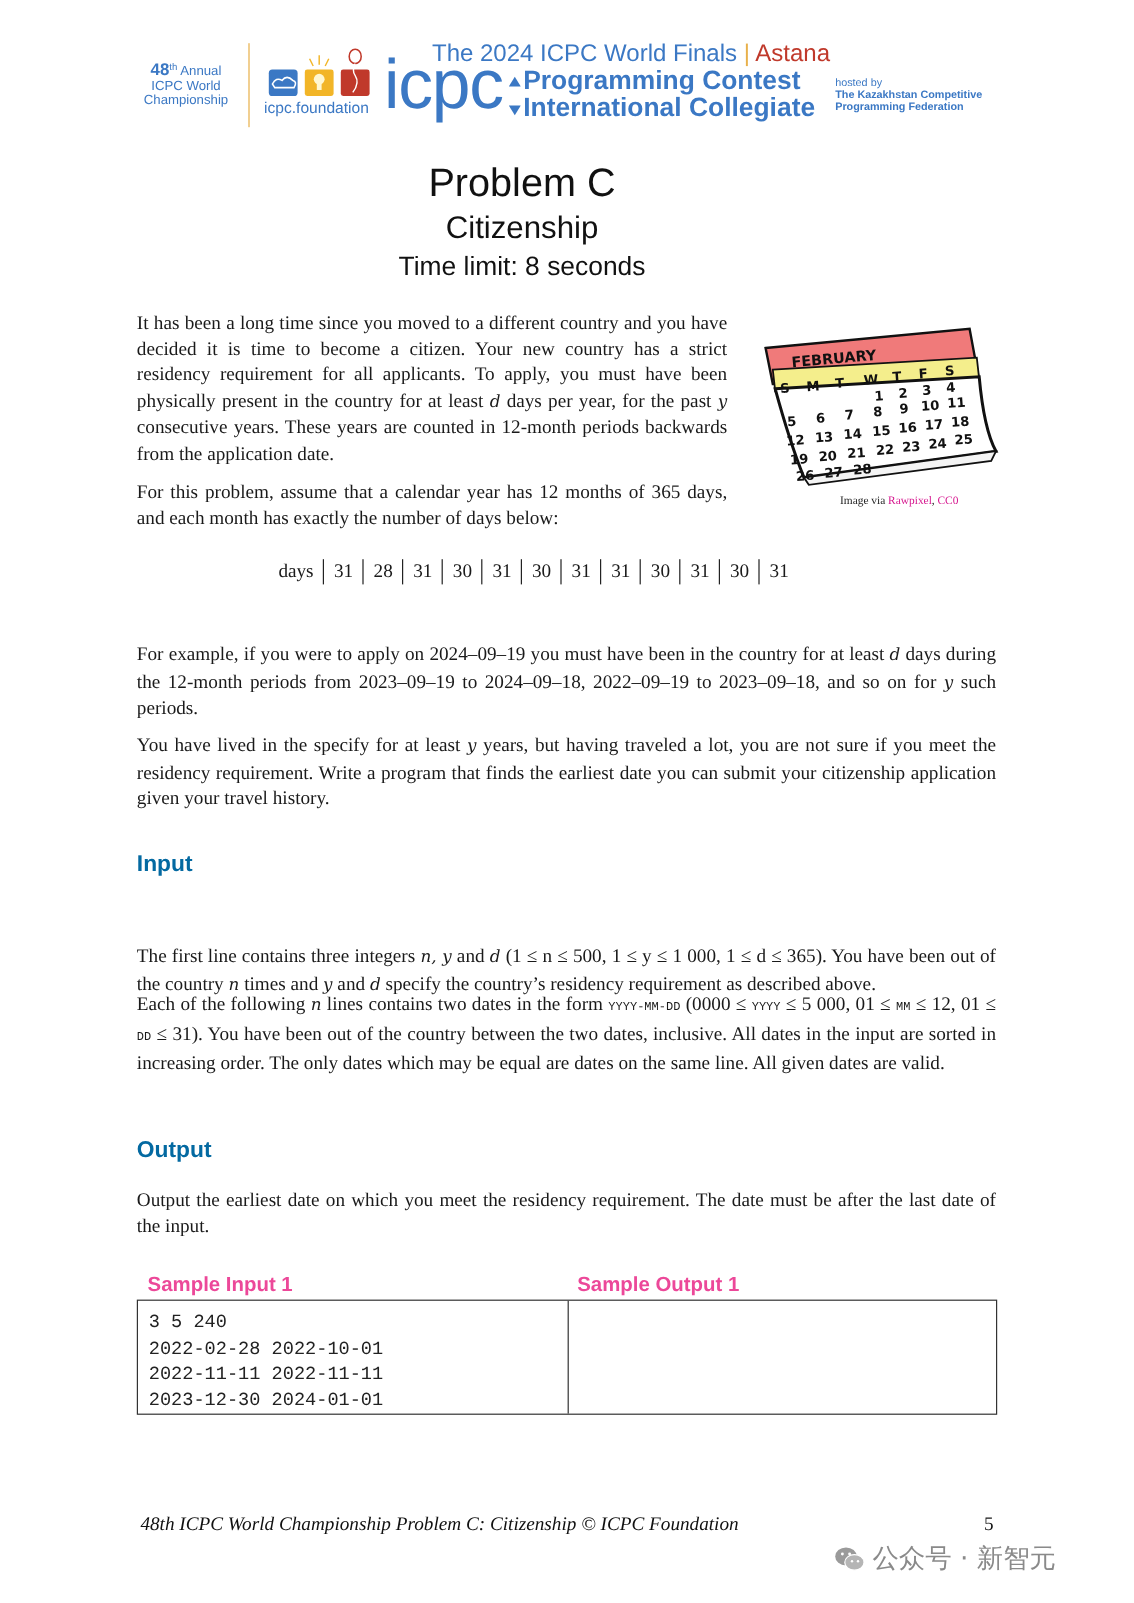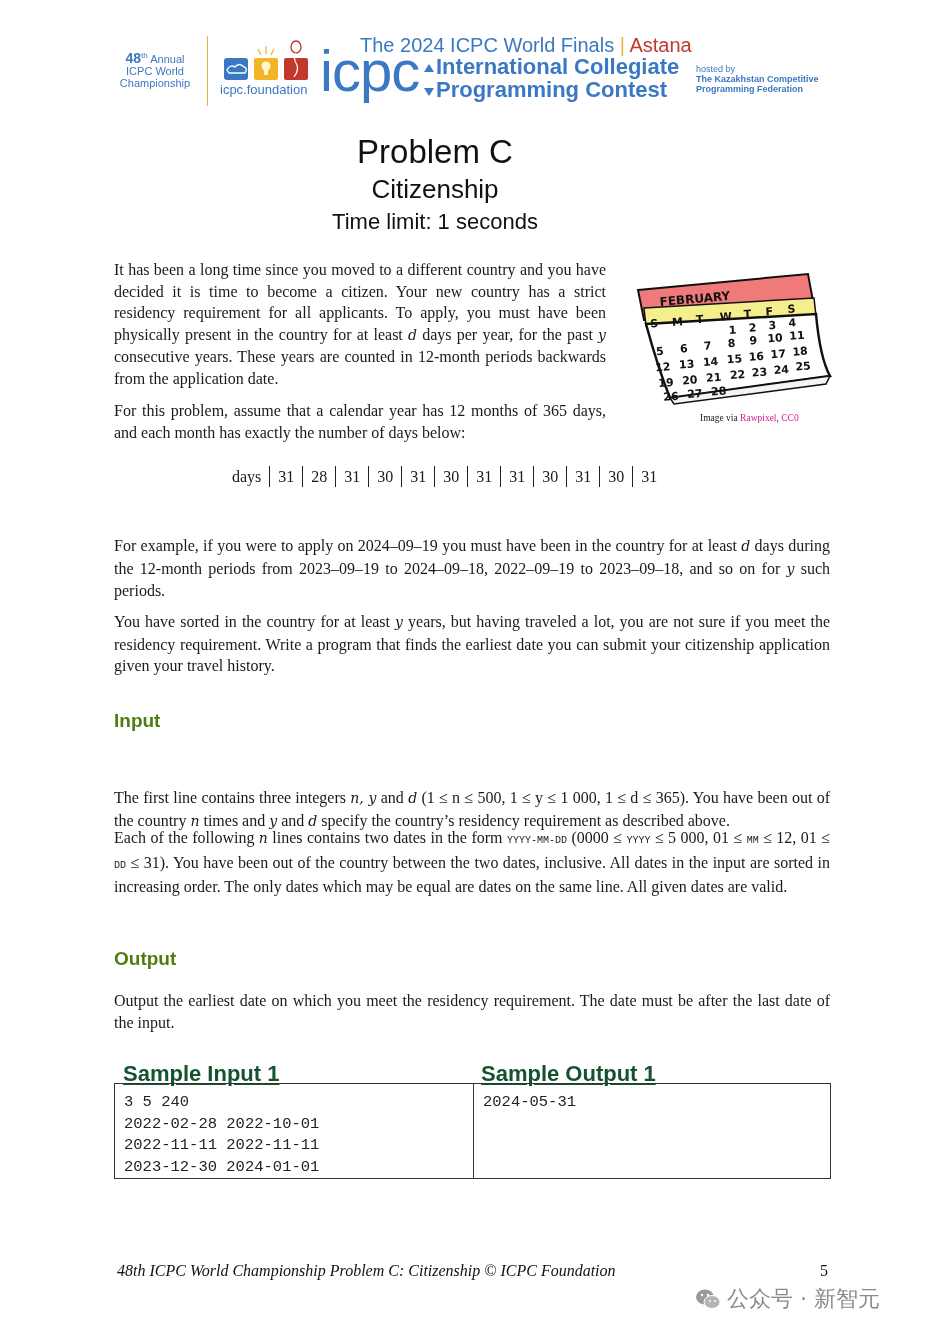--- a/index.html
+++ b/index.html
@@ -34,37 +34,37 @@
   .mono { font-family:"Liberation Mono", monospace; font-size:10px; }
 
   .p1 { left:114px; top:259px; width:492px; }
   .p2 { left:114px; top:400px; width:492px; }
   .p3 { left:114px; top:535px; width:716px; }
   .p4 { left:114px; top:611px; width:716px; }
   .p5 { left:114px; top:751px; width:716px;margin-top:36px; }
   .p6 { left:114px; top:827px; width:716px; }
   .p7 { left:114px; top:990px; width:716px; }
 
-  .section-h { font-family:"Liberation Sans", sans-serif; font-weight:bold; font-size:19px; color:#4d7c0f; }
+  .section-h { font-family:"Liberation Sans", sans-serif; font-weight:bold; font-size:19px; color:#0369a1; }
   .h-input { left:114px; top:710px; }
   .h-output { left:114px; top:948px; }
 
   
   .cal { left:630px; top:268px; width:205px; height:140px; }
   .credit { left:700px; top:413px; font-size:9.5px; color:#222; }
   .credit .lnk { color:#d6178f; }
 
   
   .mtable { left:222px; top:466px; border-collapse:collapse; font-size:16px; }
   .mtable td { padding:0 8px; height:21px; text-align:center; border-left:1px solid #222; }
   .mtable td.lbl { border-left:none; text-align:right; padding:0 8px 0 10px; }
   .mtable tr.r1 td { border-bottom:1px solid #222; }
 
   
-  .s-head { font-family:"Liberation Sans", sans-serif; font-weight:bold; font-size:22px; color:#14532d;text-decoration:underline; }
+  .s-head { font-family:"Liberation Sans", sans-serif; font-weight:bold; font-size:17px; color:#ec4899; }
   .sh-in { left:123px; top:1061px; }
   .sh-out { left:481px; top:1061px; }
   .s-box { left:114px; top:1083px; width:715px; height:94px; border:1px solid #333; display:flex; }
   .s-cell { font-family:"Liberation Mono", monospace; font-size:15.5px; line-height:21.5px; color:#222; padding:8px 9px; white-space:pre; }
   .s-cell.in { width:340px; border-right:1px solid #333; }
 
   
   .footer { left:117px; top:1262px; font-style:italic; font-size:16px; color:#111; }
   .pageno { left:820px; top:1262px; font-size:16px; color:#111; }
   .wm { left:695px; top:1284px; font-family:"DejaVu Sans", sans-serif; font-size:22px; color:#8a8a8a; display:flex; align-items:center; gap:6px; }
@@ -98,32 +98,32 @@
 <div class="abs wf-line">
   <span>The 2024 ICPC World Finals</span>
   <span class="sep">|</span>
   <span class="city">Astana</span>
 </div>
 <svg class="abs arrows" viewBox="0 0 10 40">
   <polygon points="5,4 10,12 0,12" fill="#3b78c4"></polygon>
   <polygon points="0,28 10,28 5,36" fill="#3b78c4"></polygon>
 </svg>
 <div class="abs icpc-full">
+  <div>Programming Contest</div>
   <div>International Collegiate</div>
-  <div>Programming Contest</div>
 </div>
 <div class="abs hosted">
   <div>hosted by</div>
   <div class="org">The Kazakhstan Competitive</div>
   <div class="org">Programming Federation</div>
 </div>
 
 <div class="abs title-wrap t1">Problem C</div>
 <div class="abs title-wrap t2">Citizenship</div>
-<div class="abs title-wrap t3">Time limit: 1 seconds</div>
+<div class="abs title-wrap t3">Time limit: 8 seconds</div>
 
 <div class="abs para p1"><span>It has been a long time since you moved to a different country and you have decided it is time to become a citizen. Your new country has a strict residency requirement for all applicants. To apply, you must have been physically present in the country for at least </span><i>d</i><span> days per year, for the past </span><i>y</i><span> consecutive years. These years are counted in 12-month periods backwards from the application date.</span></div>
 
 <div class="abs para p2">For this problem, assume that a calendar year has 12 months of 365 days, and each month has exactly the number of days below:</div>
 
 <svg class="abs cal" viewBox="0 0 205 140">
   <path d="M8 22 L178 6 L185 44 L14 52 Z" fill="#f07a7a" stroke="#111" stroke-width="2"></path>
   <path d="M14 40 L184 30 L186 48 L16 58 Z" fill="#f4ee8c" stroke="#111" stroke-width="1.5"></path>
   <path d="M16 56 L186 46 Q190 90 200 108 L40 130 Q28 100 16 56 Z" fill="#ffffff" stroke="#111" stroke-width="2.5"></path>
   <path d="M40 130 L200 108 L196 116 L44 136 Z" fill="#f4f4f4" stroke="#111" stroke-width="1.5"></path>
@@ -183,38 +183,37 @@
     <td>30</td>
     <td>31</td>
     <td>30</td>
     <td>31</td>
   </tr>
 </tbody>
   </table>
 
 <div class="abs para p3"><span>For example, if you were to apply on 2024–09–19 you must have been in the country for at least </span><i>d</i><span> days during the 12-month periods from 2023–09–19 to 2024–09–18, 2022–09–19 to 2023–09–18, and so on for </span><i>y</i><span> such periods.</span></div>
 
-<div class="abs para p4"><span>You have sorted in the country for at least </span><i>y</i><span> years, but having traveled a lot, you are not sure if you meet the residency requirement. Write a program that finds the earliest date you can submit your citizenship application given your travel history.</span></div>
+<div class="abs para p4"><span>You have lived in the specify for at least </span><i>y</i><span> years, but having traveled a lot, you are not sure if you meet the residency requirement. Write a program that finds the earliest date you can submit your citizenship application given your travel history.</span></div>
 
 <div class="abs section-h h-input">Input</div>
 <div class="abs para p5"><span>The first line contains three integers </span><i>n, y</i><span> and </span><i>d</i><span> (1 ≤ n ≤ 500, 1 ≤ y ≤ 1 000, 1 ≤ d ≤ 365). You have been out of the country </span><i>n</i><span> times and </span><i>y</i><span> and </span><i>d</i><span> specify the country’s residency requirement as described above.</span></div>
 
 <div class="abs para p6"><span>Each of the following </span><i>n</i><span> lines contains two dates in the form </span><span class="mono">YYYY-MM-DD</span><span> (0000 ≤ </span><span class="mono">YYYY</span><span> ≤ 5 000, 01 ≤ </span><span class="mono">MM</span><span> ≤ 12, 01 ≤ </span><span class="mono">DD</span><span> ≤ 31). You have been out of the country between the two dates, inclusive. All dates in the input are sorted in increasing order. The only dates which may be equal are dates on the same line. All given dates are valid.</span></div>
 
 <div class="abs section-h h-output">Output</div>
 <div class="abs para p7">Output the earliest date on which you meet the residency requirement. The date must be after the last date of the input.</div>
 
 <div class="abs s-head sh-in">Sample Input 1</div>
 <div class="abs s-head sh-out">Sample Output 1</div>
 <div class="abs s-box">
   <div class="s-cell in">3 5 240
 2022-02-28 2022-10-01
 2022-11-11 2022-11-11
 2023-12-30 2024-01-01</div>
-  <div class="s-cell">2024-05-31</div>
 </div>
 
 <div class="abs footer">48th ICPC World Championship Problem C: Citizenship © ICPC Foundation</div>
 <div class="abs pageno">5</div>
 <div class="abs wm">
   <svg width="26" height="22" viewBox="0 0 26 22">
     <ellipse cx="10" cy="9" rx="9" ry="7.5" fill="#9a9a9a"></ellipse>
     <ellipse cx="17" cy="14" rx="8" ry="6.5" fill="#b5b5b5" stroke="#fff" stroke-width="1"></ellipse>
     <circle cx="7" cy="7" r="1.2" fill="#fff"></circle>
       <circle cx="13" cy="7" r="1.2" fill="#fff"></circle>

